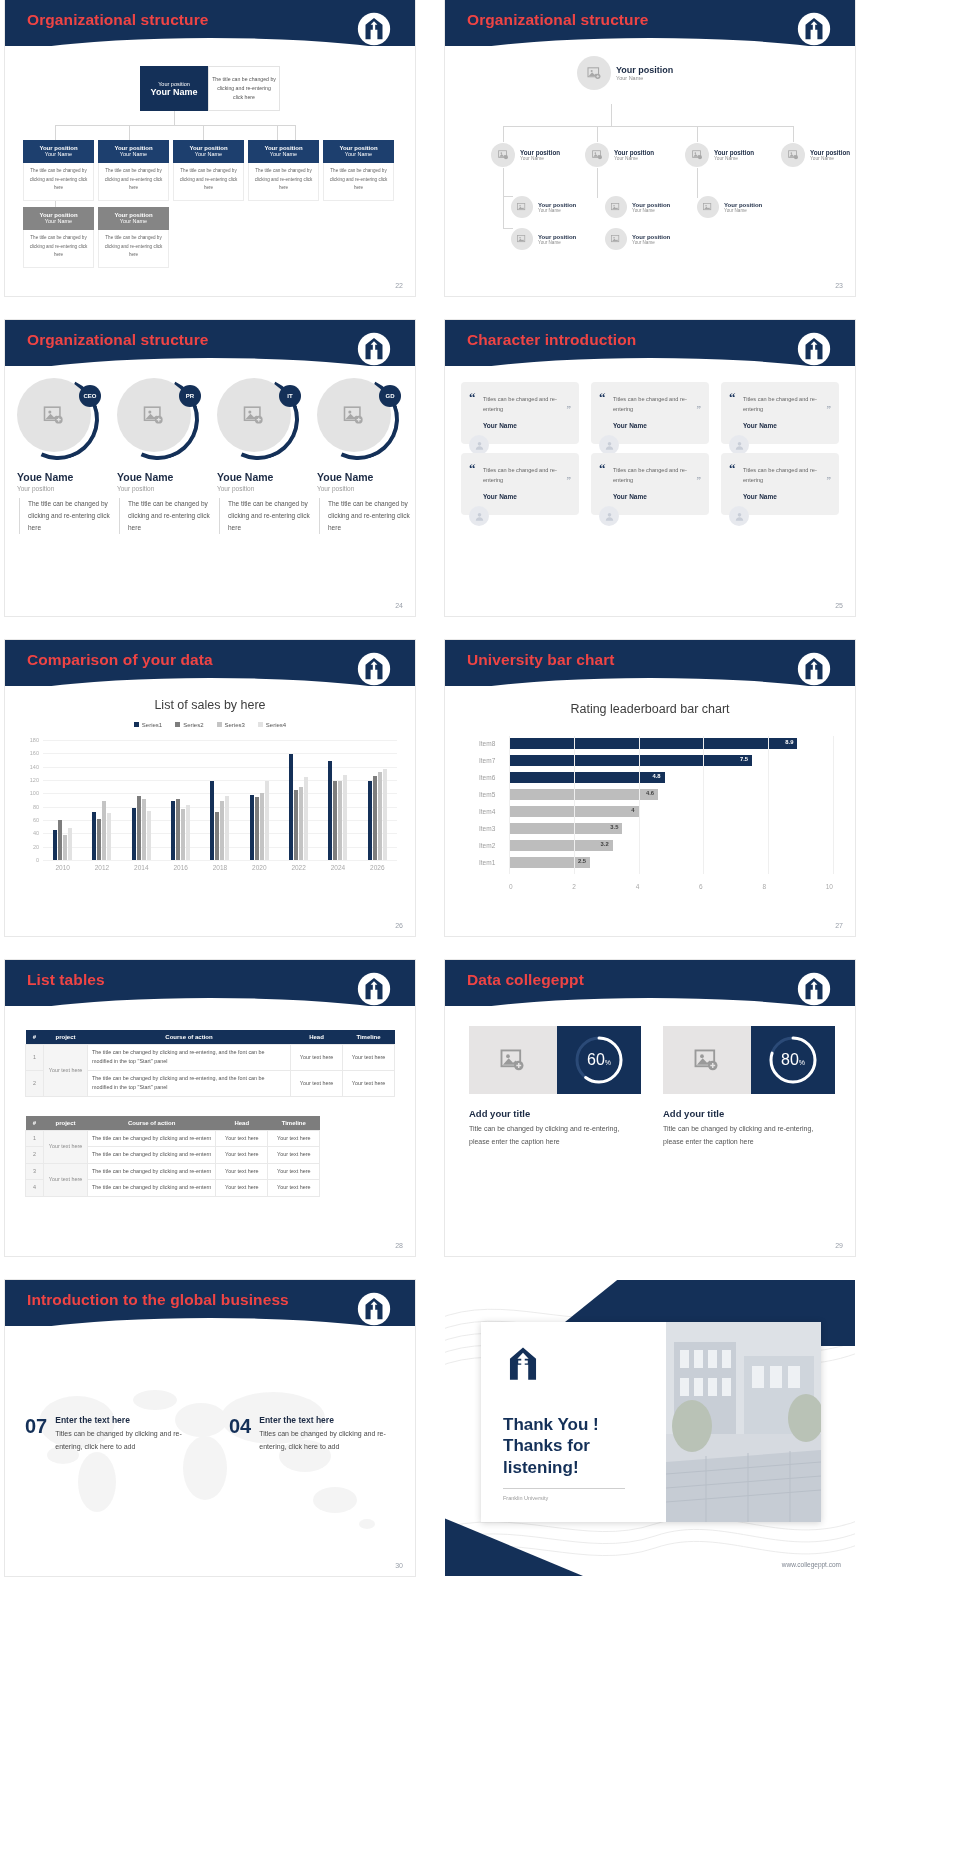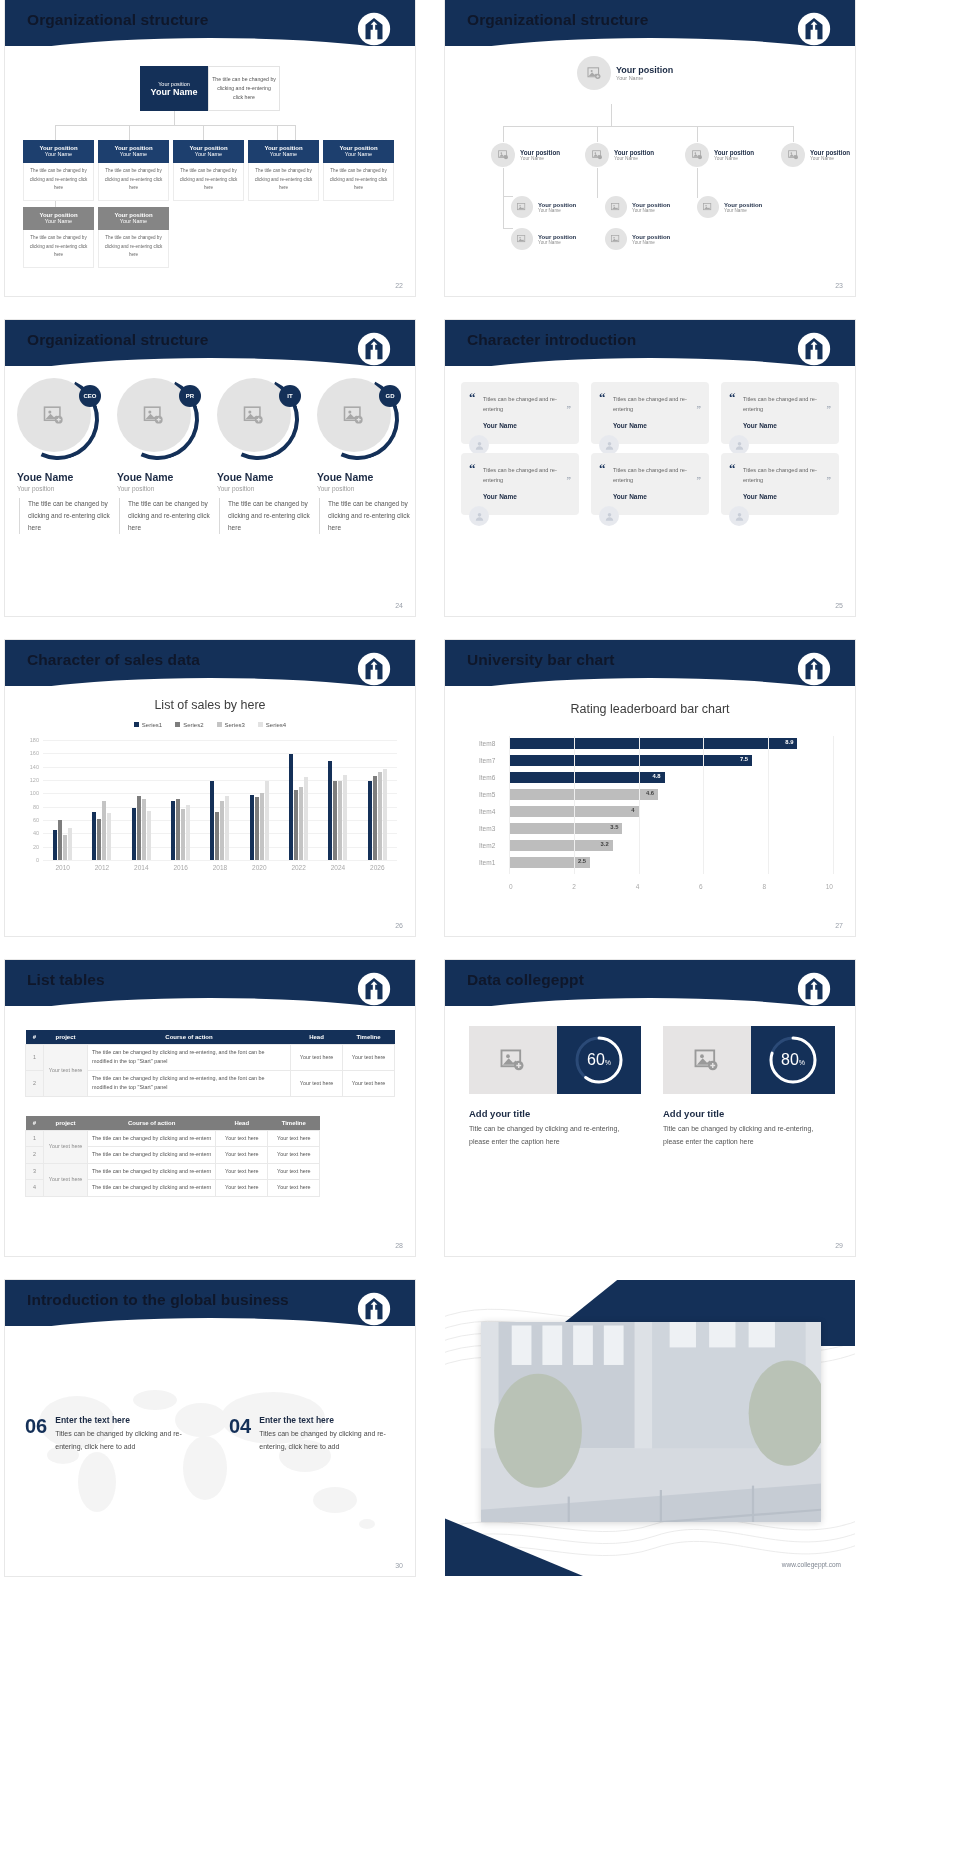--- a/index.html
+++ b/index.html
@@ -30,21 +30,21 @@
     background:#143058;
     overflow:hidden;
   }
   .band::after{
     content:""; position:absolute; left:-10%; bottom:-26px;
     width:120%; height:34px; background:#fff;
     border-radius:50% 50% 0 0 / 100% 100% 0 0;
   }
   .band-title{
     position:absolute; left:22px; top:11px;
-    color:#0f172a; font-size:15.5px; font-weight:bold; letter-spacing:.1px;
+    color:#ef4444; font-size:15.5px; font-weight:bold; letter-spacing:.1px;
     z-index:3;
     text-align:right;
   }
   .logo{
     position:absolute; right:24px; top:12px; width:34px; height:34px; z-index:4;
   }
   .logo svg{ display:block; }
   .pageno{
     position:absolute; right:12px; bottom:7px;
     font-size:7px; color:#9aa0aa;
@@ -599,21 +599,21 @@
               <path d="M2.6 14c0-3.2 2.4-5 5.4-5s5.4 1.8 5.4 5z" fill="#c9ced8"></path>
             </svg>
           </div>
       </div>
     </div>
     <div class="pageno">25</div>
   </div>
 
   <div class="slide">
     <div class="band"></div>
-    <div class="band-title">Character of sales data</div>
+    <div class="band-title">Comparison of your data</div>
     <div class="logo">
       <svg viewBox="0 0 40 40" width="34" height="34">
           <circle cx="20" cy="20" r="19" fill="#fff"></circle>
           <path d="M20 7 L30 15 L30 32 L24 32 L24 21 L16 21 L16 32 L10 32 L10 15 Z" fill="#143058"></path>
           <path d="M20 11 L16 15 L24 15 Z" fill="#fff"></path>
           <rect x="18.6" y="14" width="2.8" height="9" fill="#fff"></rect>
         </svg>
     </div>
     <div class="chart-title">List of sales by here</div>
     <div class="legend">
@@ -974,21 +974,21 @@
         <ellipse cx="200" cy="108" rx="22" ry="32"></ellipse>
         <ellipse cx="268" cy="58" rx="52" ry="26"></ellipse>
         <ellipse cx="300" cy="96" rx="26" ry="16"></ellipse>
         <ellipse cx="330" cy="140" rx="22" ry="13"></ellipse>
         <ellipse cx="362" cy="164" rx="8" ry="5"></ellipse>
         <ellipse cx="150" cy="40" rx="22" ry="10"></ellipse>
       </g>
     </svg>
     <div class="gb">
       <div class="gbitem">
-        <div class="gbnum">06</div>
+        <div class="gbnum">07</div>
         <div>
           <div class="gbh">Enter the text here</div>
           <div class="gbp">Titles can be changed by clicking and re-entering, click here to add</div>
         </div>
       </div>
       <div class="gbitem">
         <div class="gbnum">04</div>
         <div>
           <div class="gbh">Enter the text here</div>
           <div class="gbp">Titles can be changed by clicking and re-entering, click here to add</div>
@@ -1007,20 +1007,34 @@
         <path d="M-10 76 C 60 46, 130 91, 200 66 S 330 96, 420 58"></path>
         <path d="M-10 88 C 60 58, 130 103, 200 78 S 330 108, 420 70"></path>
         <path d="M-10 250 C 70 225, 140 268, 210 244 S 340 272, 420 238"></path>
         <path d="M-10 262 C 70 237, 140 280, 210 256 S 340 284, 420 250"></path>
         <path d="M-10 274 C 70 249, 140 292, 210 268 S 340 296, 420 262"></path>
       </g>
     </svg>
     <div class="tycorner"></div>
     <div class="tycorner2"></div>
     <div class="tycard">
+      <div class="tyleft">
+        <div style="margin-bottom:26px;">
+          <svg viewBox="0 0 46 46" width="40" height="40">
+            <path d="M23 4 L38 17 L38 41 L29 41 L29 24 L17 24 L17 41 L8 41 L8 17 Z" fill="#143058"></path>
+            <path d="M23 10 L16.5 17 L29.5 17 Z" fill="#fff"></path>
+            <rect x="21" y="15" width="4" height="12" fill="#fff"></rect>
+            <rect x="17.5" y="19" width="11" height="3.4" fill="#fff"></rect>
+          </svg>
+        </div>
+        <div class="tyh">Thank You !</div>
+        <div class="tyh">Thanks for listening!</div>
+        <div class="tyrule"></div>
+        <div class="tysub">Franklin University</div>
+      </div>
       <div class="tyright">
         <svg viewBox="0 0 155 200" style="width:100%;height:100%" preserveAspectRatio="xMidYMid slice">
           <rect width="155" height="200" fill="#dde1e6"></rect>
           <rect x="8" y="20" width="62" height="92" fill="#c8ced6"></rect>
           <rect x="14" y="28" width="9" height="18" fill="#eef1f4"></rect>
           <rect x="28" y="28" width="9" height="18" fill="#eef1f4"></rect>
           <rect x="42" y="28" width="9" height="18" fill="#eef1f4"></rect>
           <rect x="56" y="28" width="9" height="18" fill="#eef1f4"></rect>
           <rect x="14" y="56" width="9" height="18" fill="#eef1f4"></rect>
           <rect x="28" y="56" width="9" height="18" fill="#eef1f4"></rect>

